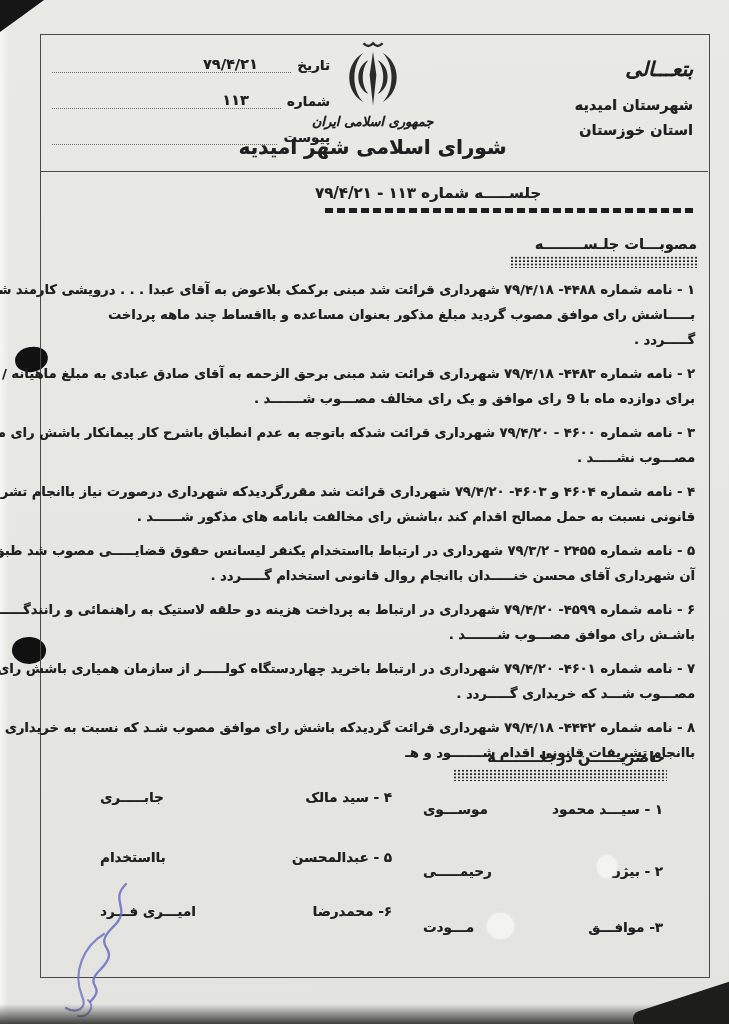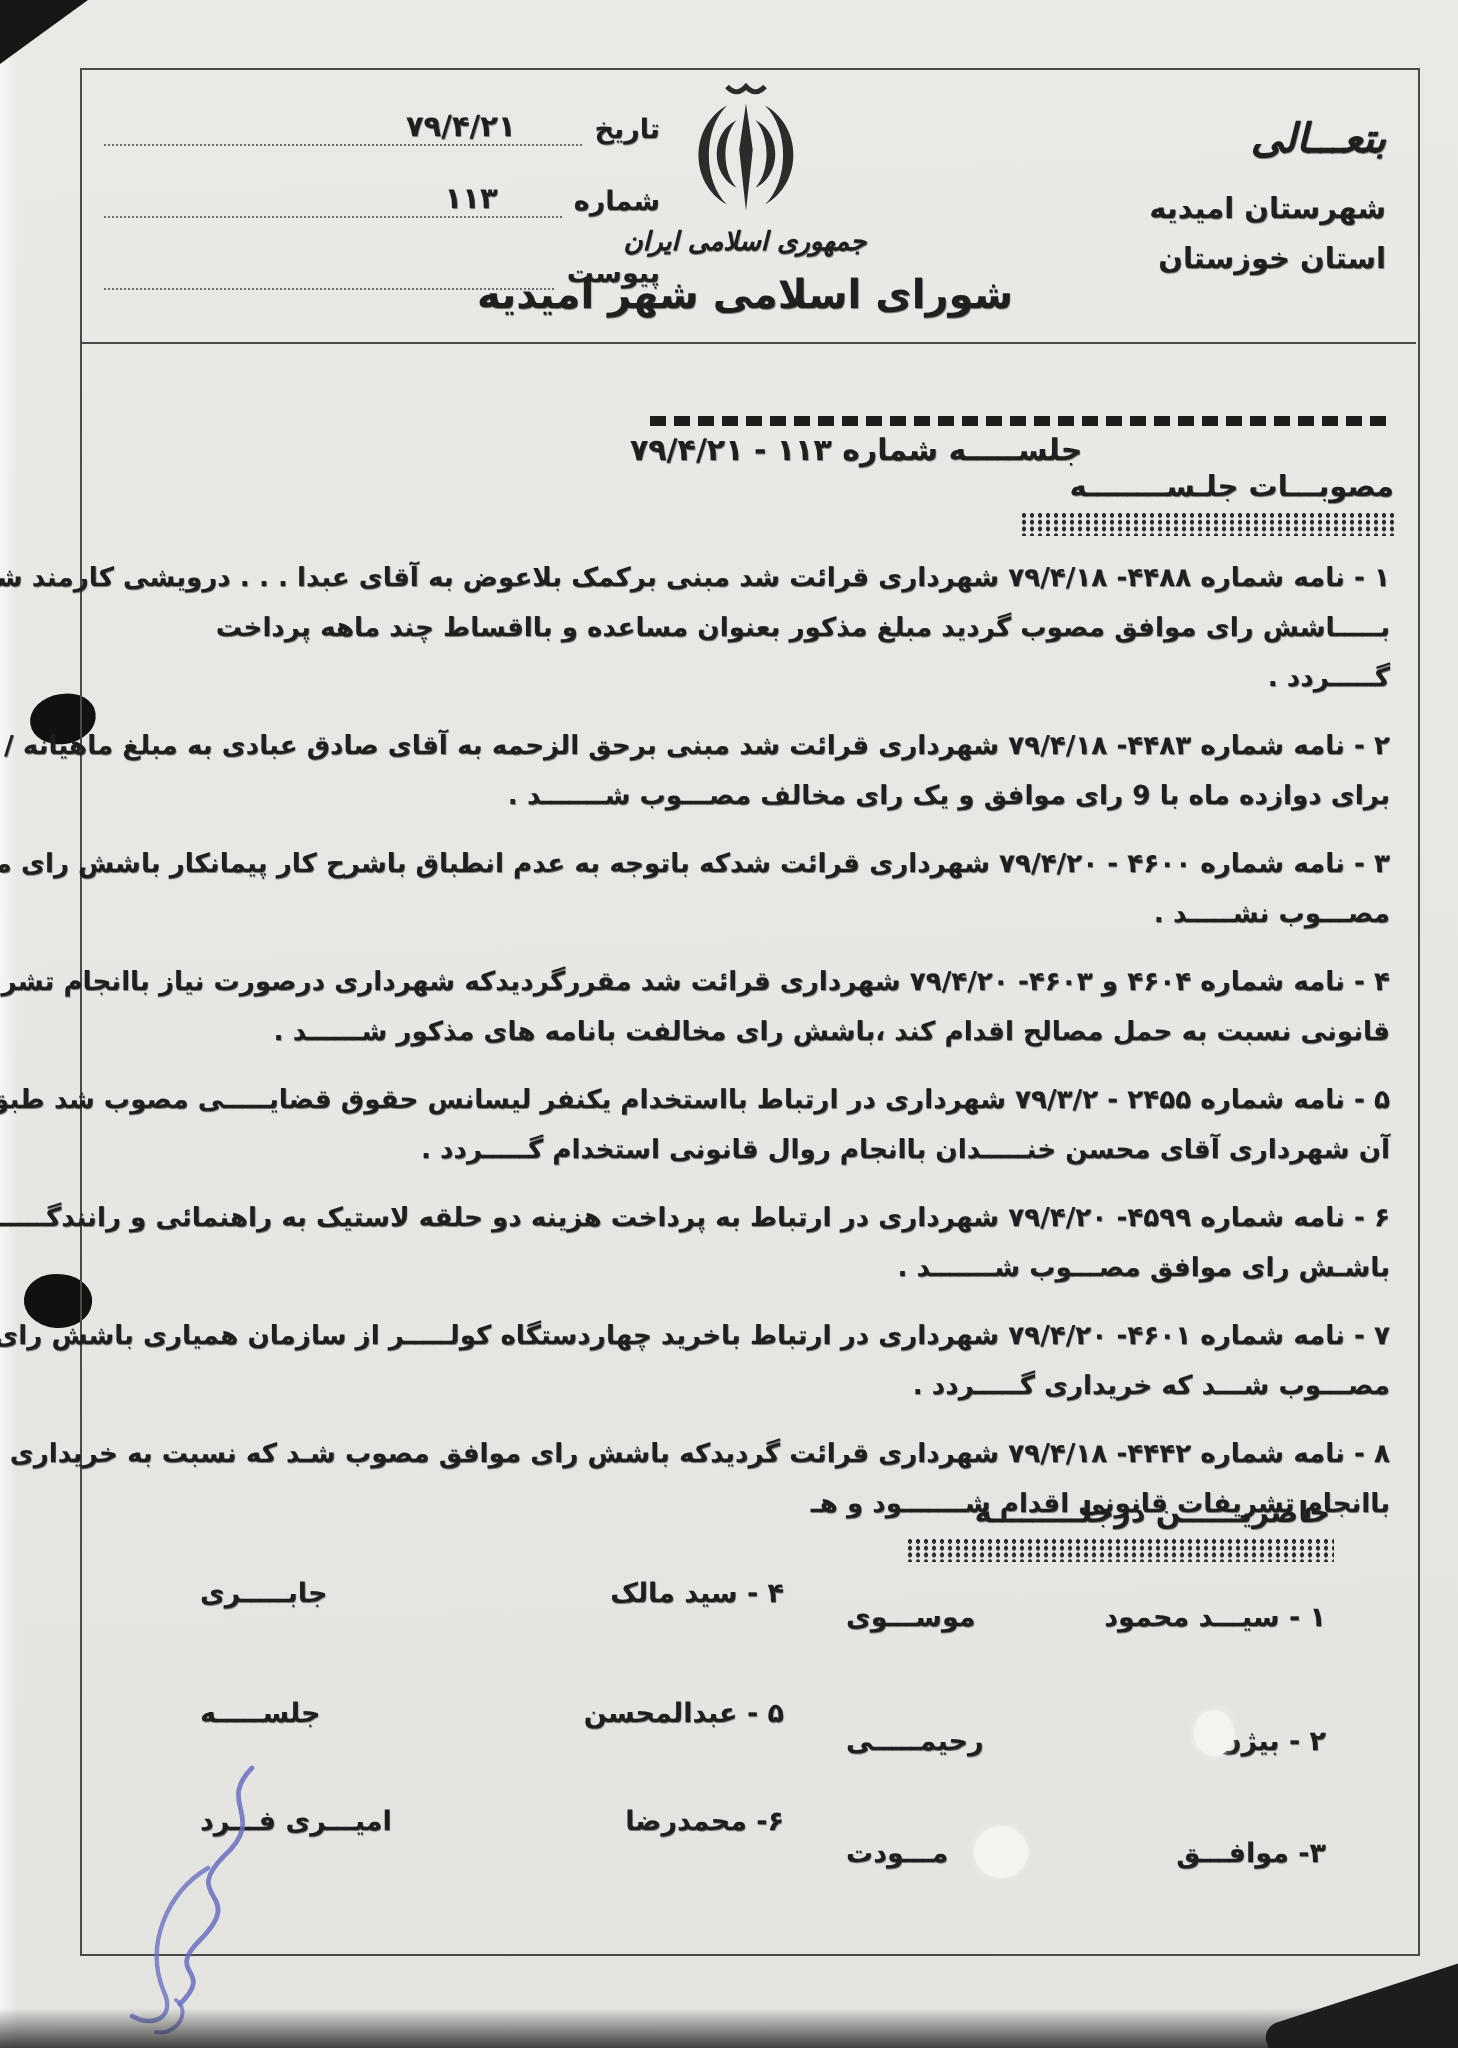--- a/index.html
+++ b/index.html
@@ -40,21 +40,21 @@
   .lh-center{position:absolute;left:230px;top:38px;width:285px;text-align:center;}
   .emblem{display:block;margin:0 auto;}
   .republic{font-size:13px;font-style:italic;margin-top:-2px;}
   .council{font-size:20px;margin-top:6px;letter-spacing:.5px;}
   .lh-left{position:absolute;left:52px;top:54px;width:278px;}
   .field-row{display:flex;direction:rtl;align-items:flex-end;margin-bottom:17px;height:19px;}
   .field-row .lbl{font-size:13.5px;margin-left:6px;white-space:nowrap;}
   .field-row .dots{flex:1;border-bottom:1.6px dotted #6a6a68;position:relative;height:16px;}
   .field-row .val{position:absolute;right:14%;bottom:0;font-size:14.5px;white-space:nowrap;}
   
-  .session-title{position:absolute;right:34px;top:184px;width:380px;text-align:left;font-size:15px;margin-top:32px;}
+  .session-title{position:absolute;right:34px;top:184px;width:380px;text-align:left;font-size:15px;}
   .dash-line{position:absolute;right:32px;top:208px;width:372px;height:5px;
     background:repeating-linear-gradient(90deg,#1d1d1d 0 8px,transparent 8px 12px);}
   .res-heading{position:absolute;right:32px;top:236px;font-size:14.5px;}
   .hatch{background-image:radial-gradient(circle,#2c2c2c 1.05px,transparent 1.25px);background-size:4px 3.4px;}
   .res-hatch{position:absolute;right:31px;top:256px;width:188px;height:12px;}
   
   .items{position:absolute;right:34px;left:52px;top:277px;}
   .item{margin-bottom:9px;}
   .item .l{font-size:13.1px;line-height:25px;text-align:right;white-space:nowrap;}
   .item .l2{white-space:normal;}
@@ -176,21 +176,21 @@
     <span class="typed"><span>۳-</span> <span>موافـــق</span></span>
     <span class="typed">مـــودت</span>
   </div>
 
   <div class="att-row colL r4">
     <span class="typed"><span>۴ -</span> <span>سید مالک</span></span>
     <span class="typed">جابـــــری</span>
   </div>
   <div class="att-row colL r5">
     <span class="typed"><span>۵ -</span> <span>عبدالمحسن</span></span>
-    <span class="typed">جلســـــه</span>
+    <span class="typed">بااستخدام</span>
   </div>
   <div class="att-row colL r6">
     <span class="typed"><span>۶-</span> <span>محمدرضا</span></span>
     <span class="typed">امیـــری فـــرد</span>
   </div>
 
   <div class="whiteout wo1"></div>
   <div class="whiteout wo2"></div>
 
   <svg class="sig" width="115" height="150" viewBox="0 0 115 150">

